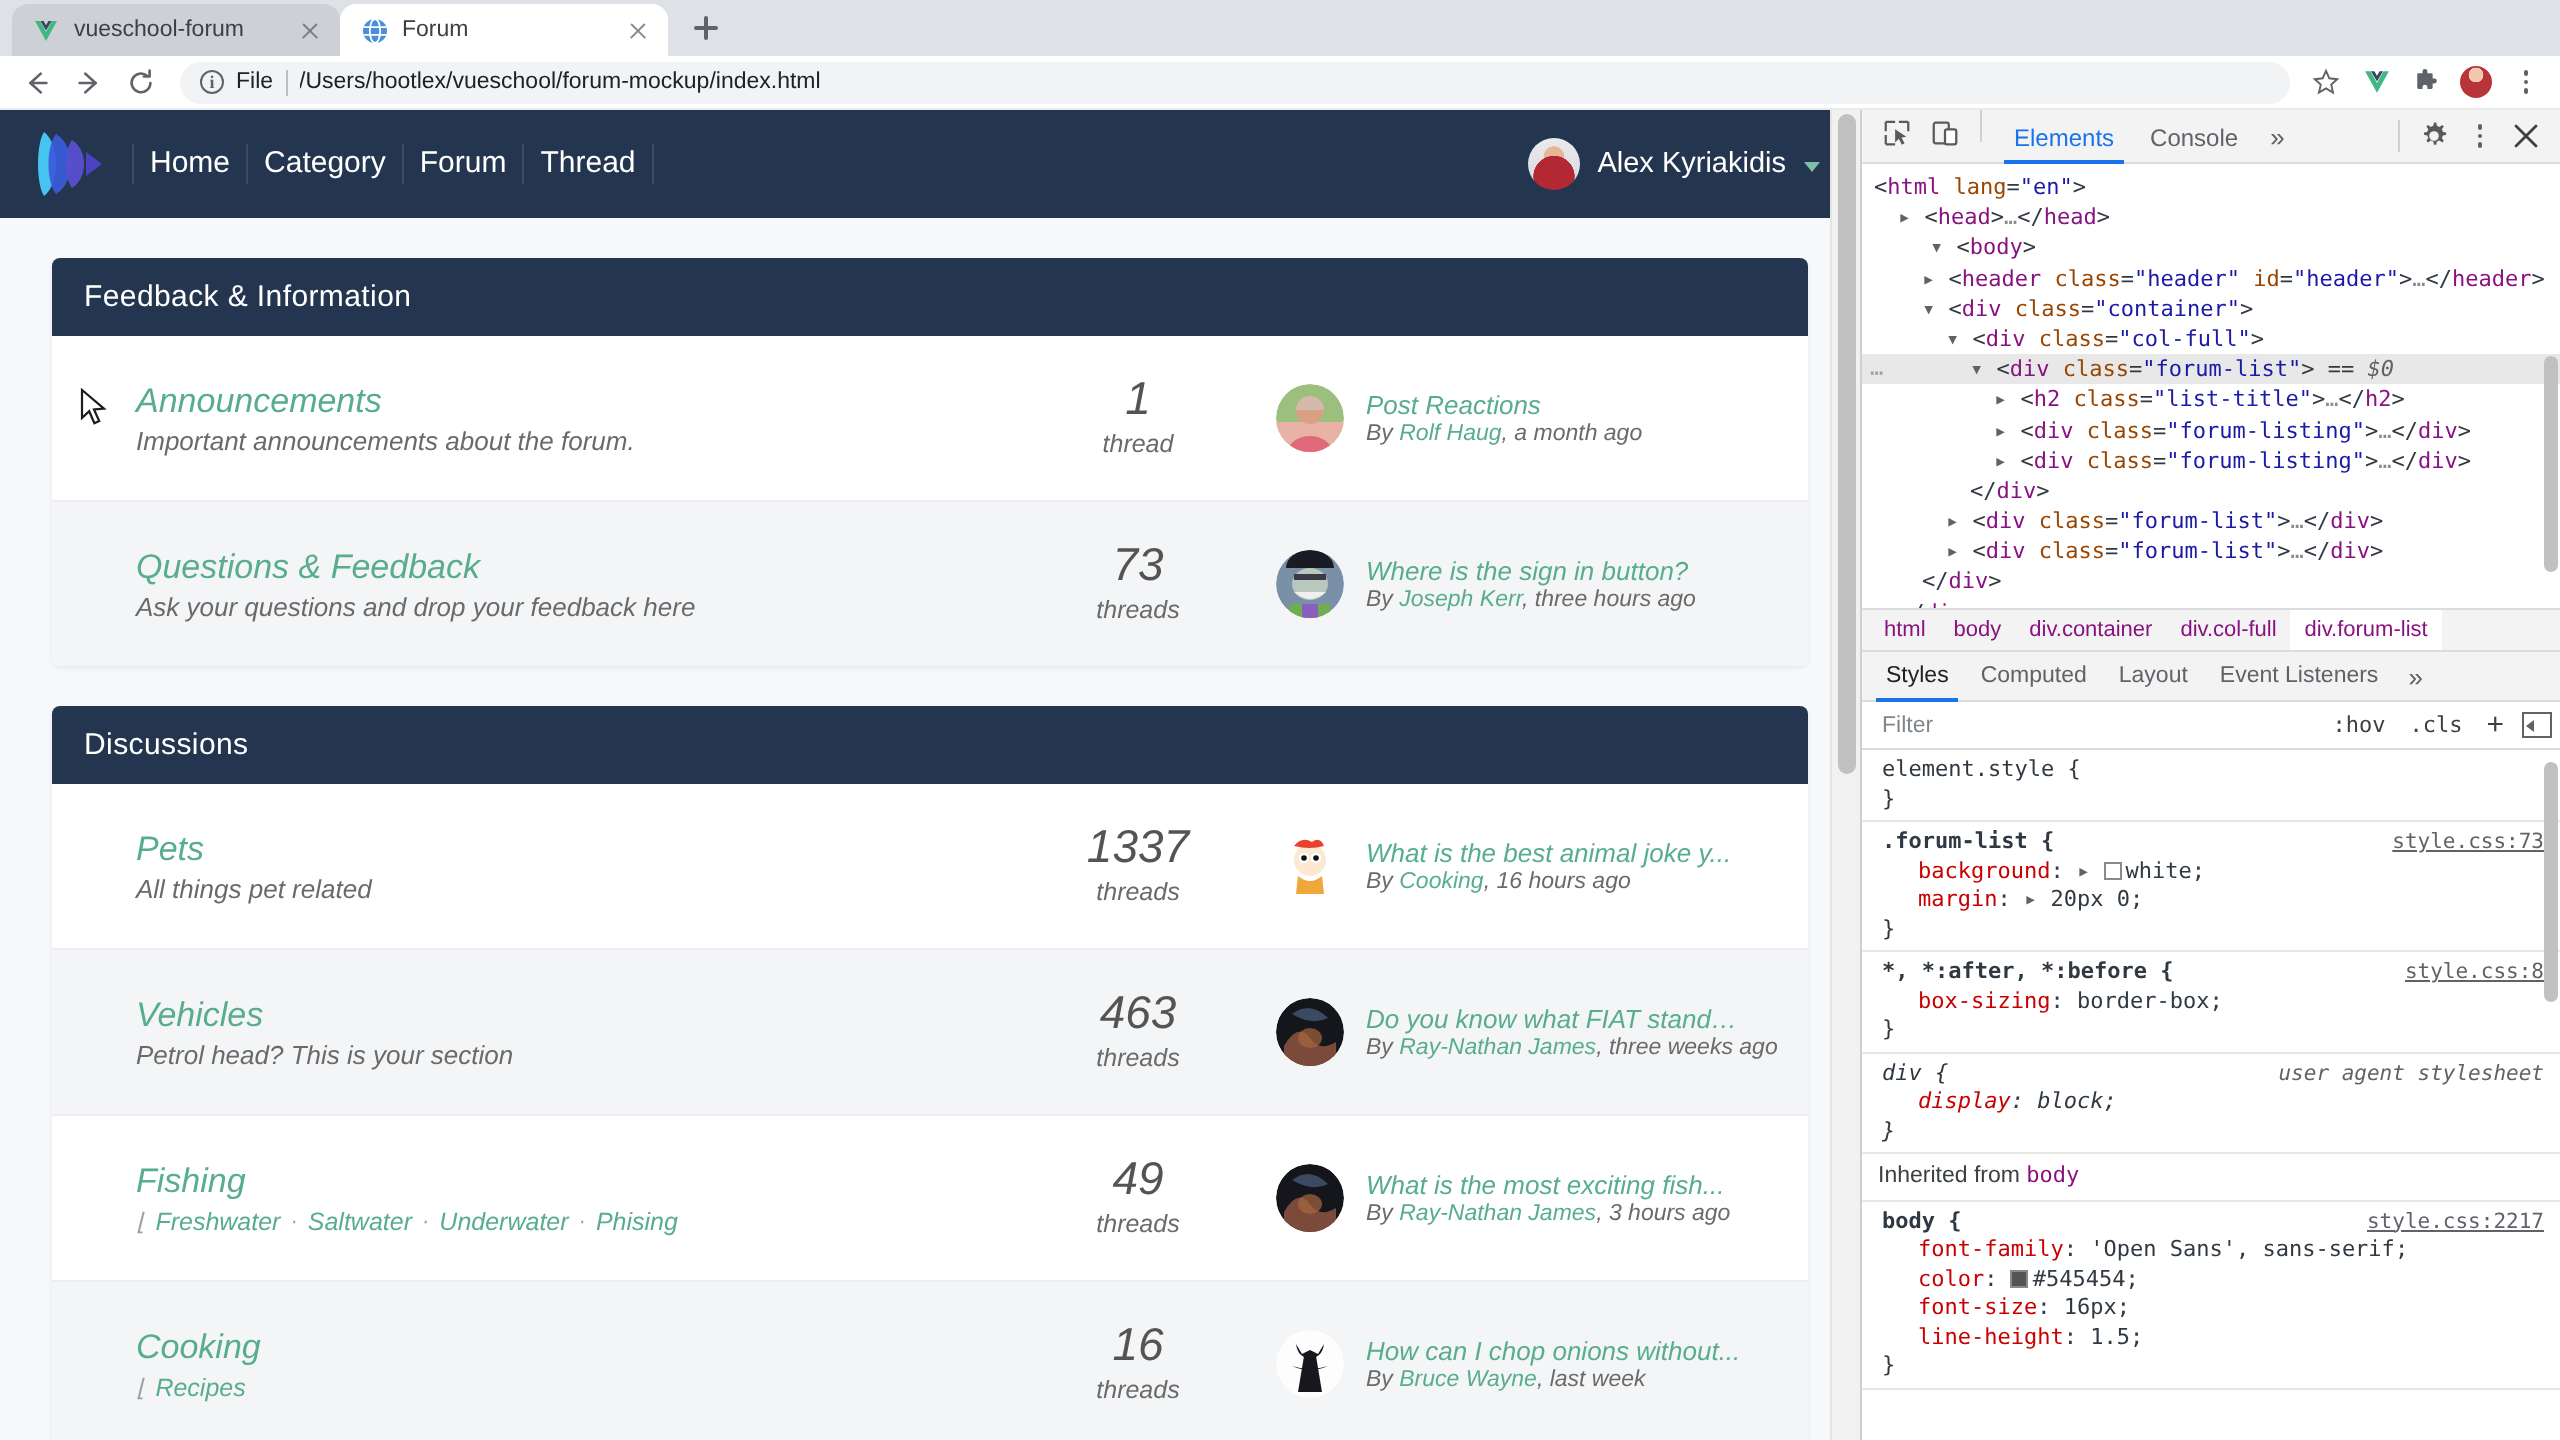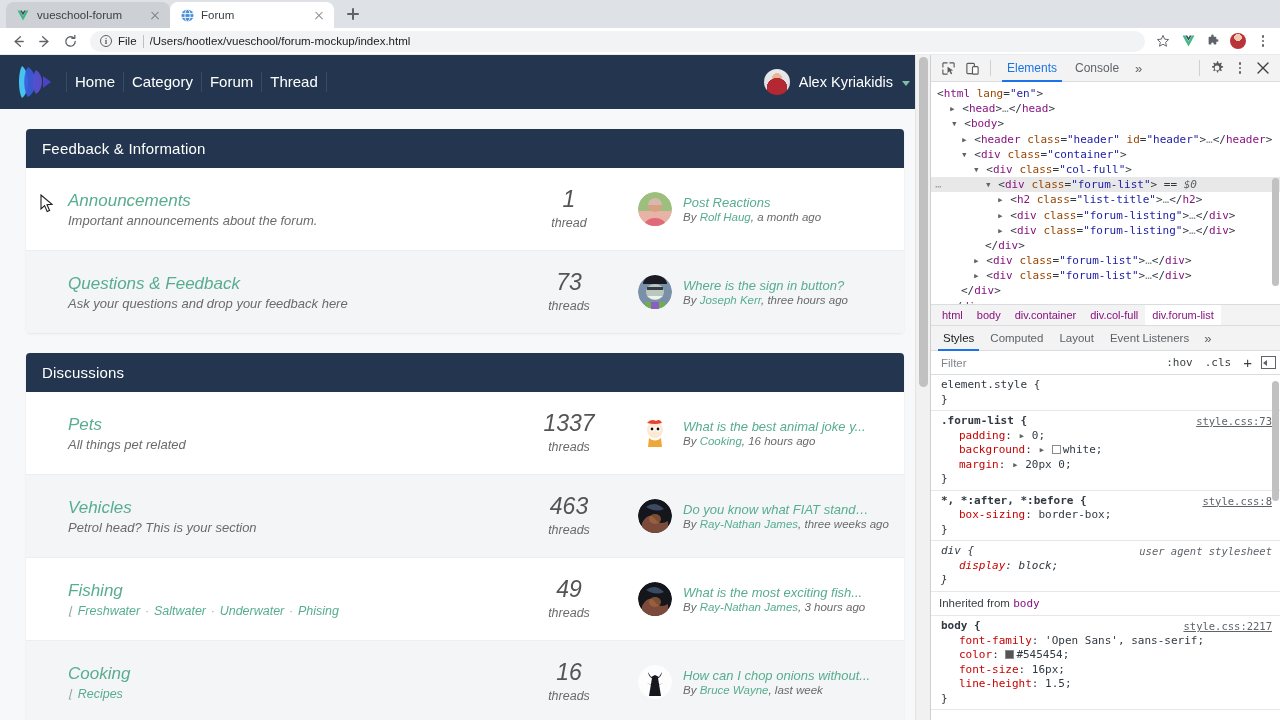--- a/index.html
+++ b/index.html
@@ -168,21 +168,21 @@
   .page-scrollbar .thumb {
     position: absolute; left: 3px; width: 9px; top: 2px; height: 330px;
     background: #c1c1c1; border-radius: 5px;
   }
 
   
   .cursor { position: absolute; left: 40px; top: 139px; width: 14px; height: 20px; }
 
   
   .dt-toolbar {
-    height: 27px; display: flex; align-items: center; gap: 2px; padding: 0 6px;
+    height: 27px; display: flex; gap: 2px; padding: 0 6px;
     border-bottom: 1px solid #dadce0; flex: none; background: #f3f3f3;
   }
   .dt-icon-btn { width: 22px; height: 22px; display: flex; align-items: center; justify-content: center; color: #5a5a5a; }
   .dt-vsep { width: 1px; height: 16px; background: #d0d0d0; margin: 0 5px; }
   .dt-tabs { display: flex; align-items: center; height: 27px; }
   .dt-tab {
     font-family: "Liberation Sans", sans-serif; font-size: 12px; color: #5f6368;
     padding: 0 9px; height: 27px; display: flex; align-items: center; position: relative;
   }
   .dt-tab.active { color: #1a73e8; }
@@ -653,21 +653,21 @@
                 <path d="M2 2 L12 12 M12 2 L2 12" stroke="#3c4043" stroke-width="1.4" stroke-linecap="round"></path>
               </svg>
           </div>
         </div>
       </div>
 
       <div class="dom-tree">
         <div>
             <div class="dom-line" style="padding-left:6px">&lt;<span class="tagname">html</span> <span class="attrname">lang</span>=<span class="attrval">"en"</span>&gt;</div>
             <div class="dom-line" style="padding-left:18px"><span class="arrow">▸</span> &lt;<span class="tagname">head</span>&gt;<span class="ellip">…</span>&lt;/<span class="tagname">head</span>&gt;</div>
-            <div class="dom-line" style="padding-left:20px"><span class="arrow">▾</span> &lt;<span class="tagname">body</span>&gt;</div>
+            <div class="dom-line" style="padding-left:34px"><span class="arrow">▾</span> &lt;<span class="tagname">body</span>&gt;</div>
             <div class="dom-line" style="padding-left:30px"><span class="arrow">▸</span> &lt;<span class="tagname">header</span> <span class="attrname">class</span>=<span class="attrval">"header"</span> <span class="attrname">id</span>=<span class="attrval">"header"</span>&gt;<span class="ellip">…</span>&lt;/<span class="tagname">header</span>&gt;</div>
             <div class="dom-line" style="padding-left:30px"><span class="arrow">▾</span> &lt;<span class="tagname">div</span> <span class="attrname">class</span>=<span class="attrval">"container"</span>&gt;</div>
             <div class="dom-line" style="padding-left:42px"><span class="arrow">▾</span> &lt;<span class="tagname">div</span> <span class="attrname">class</span>=<span class="attrval">"col-full"</span>&gt;</div>
             <div class="dom-line selected" style="padding-left:54px"><span class="dots-badge">⋯</span><span class="arrow">▾</span> &lt;<span class="tagname">div</span> <span class="attrname">class</span>=<span class="attrval">"forum-list"</span>&gt; == <span class="dollar">$0</span></div>
             <div class="dom-line" style="padding-left:66px"><span class="arrow">▸</span> &lt;<span class="tagname">h2</span> <span class="attrname">class</span>=<span class="attrval">"list-title"</span>&gt;<span class="ellip">…</span>&lt;/<span class="tagname">h2</span>&gt;</div>
             <div class="dom-line" style="padding-left:66px"><span class="arrow">▸</span> &lt;<span class="tagname">div</span> <span class="attrname">class</span>=<span class="attrval">"forum-listing"</span>&gt;<span class="ellip">…</span>&lt;/<span class="tagname">div</span>&gt;</div>
             <div class="dom-line" style="padding-left:66px"><span class="arrow">▸</span> &lt;<span class="tagname">div</span> <span class="attrname">class</span>=<span class="attrval">"forum-listing"</span>&gt;<span class="ellip">…</span>&lt;/<span class="tagname">div</span>&gt;</div>
             <div class="dom-line" style="padding-left:54px">&lt;/<span class="tagname">div</span>&gt;</div>
             <div class="dom-line" style="padding-left:42px"><span class="arrow">▸</span> &lt;<span class="tagname">div</span> <span class="attrname">class</span>=<span class="attrval">"forum-list"</span>&gt;<span class="ellip">…</span>&lt;/<span class="tagname">div</span>&gt;</div>
             <div class="dom-line" style="padding-left:42px"><span class="arrow">▸</span> &lt;<span class="tagname">div</span> <span class="attrname">class</span>=<span class="attrval">"forum-list"</span>&gt;<span class="ellip">…</span>&lt;/<span class="tagname">div</span>&gt;</div>
@@ -705,21 +705,20 @@
 
       <div class="styles-pane">
         <div>
             <div class="rule">
               <div class="sel">element.style {</div>
               <div class="sel">}</div>
             </div>
             <div class="rule">
               <span class="src">style.css:73</span>
               <div class="sel bold">.forum-list {</div>
-              <div class="decl"><span class="prop">padding</span>: <span class="expander">▸</span> <span class="val">0</span>;</div>
               <div class="decl"><span class="prop">background</span>: <span class="expander">▸</span> <span class="swatch" style="background:#ffffff"></span><span class="val">white</span>;</div>
               <div class="decl"><span class="prop">margin</span>: <span class="expander">▸</span> <span class="val">20px 0</span>;</div>
               <div class="sel">}</div>
             </div>
             <div class="rule">
               <span class="src">style.css:8</span>
               <div class="sel bold">*, *:after, *:before {</div>
               <div class="decl"><span class="prop">box-sizing</span>: <span class="val">border-box</span>;</div>
               <div class="sel">}</div>
             </div>

